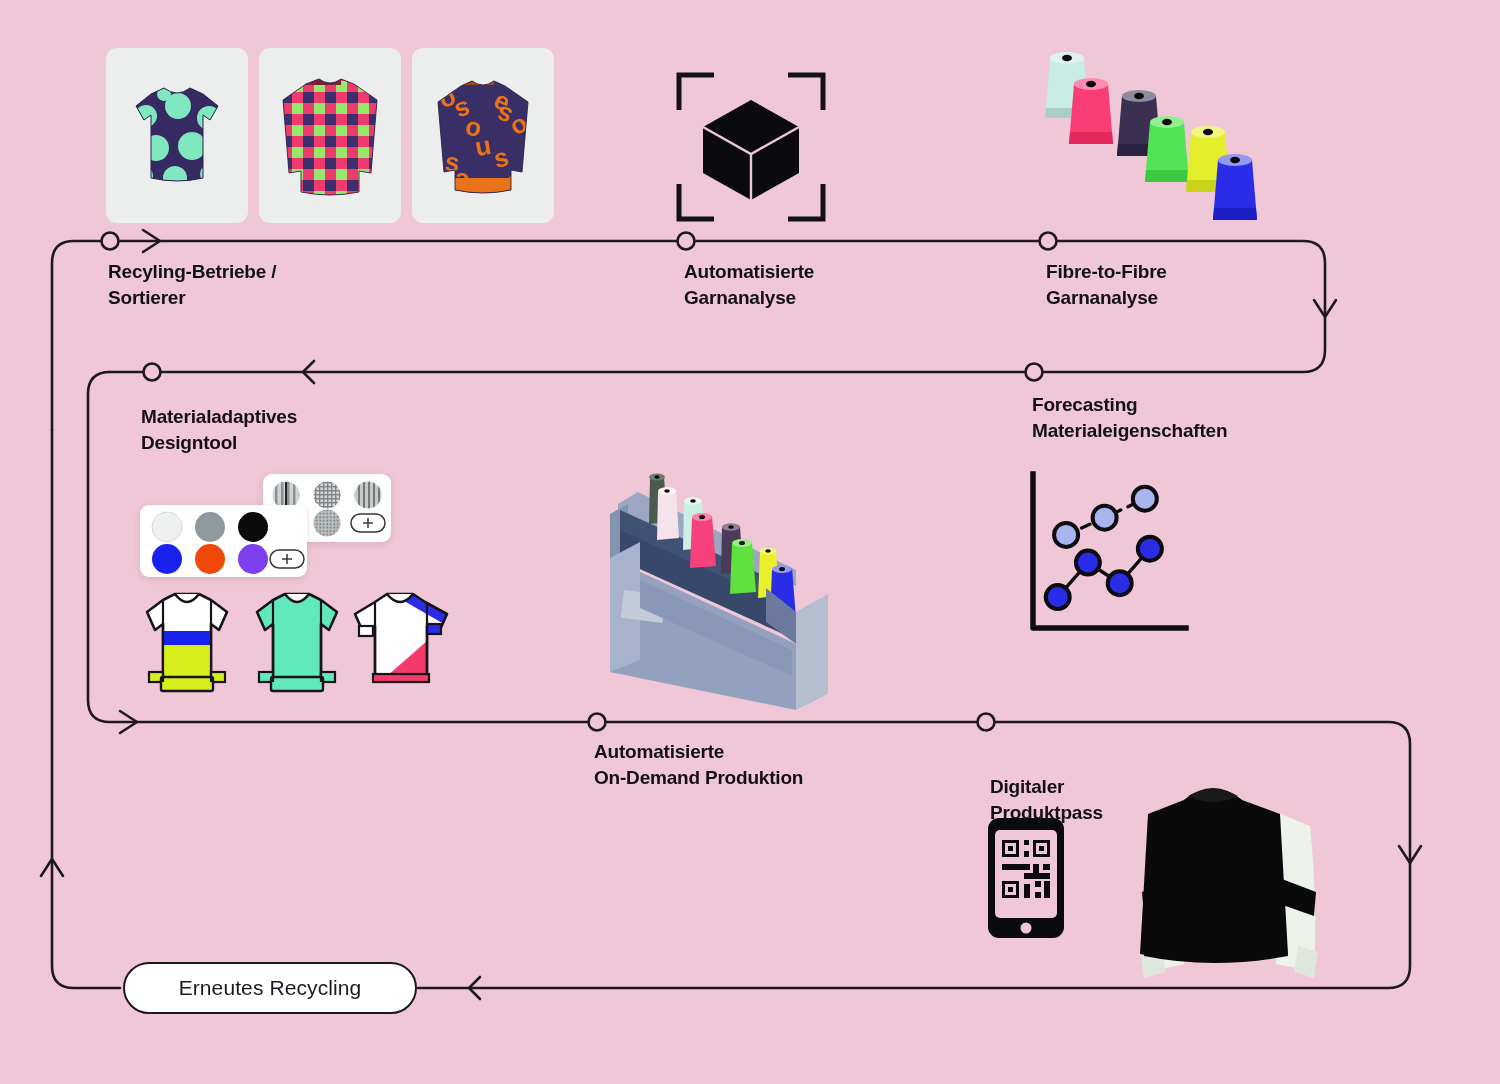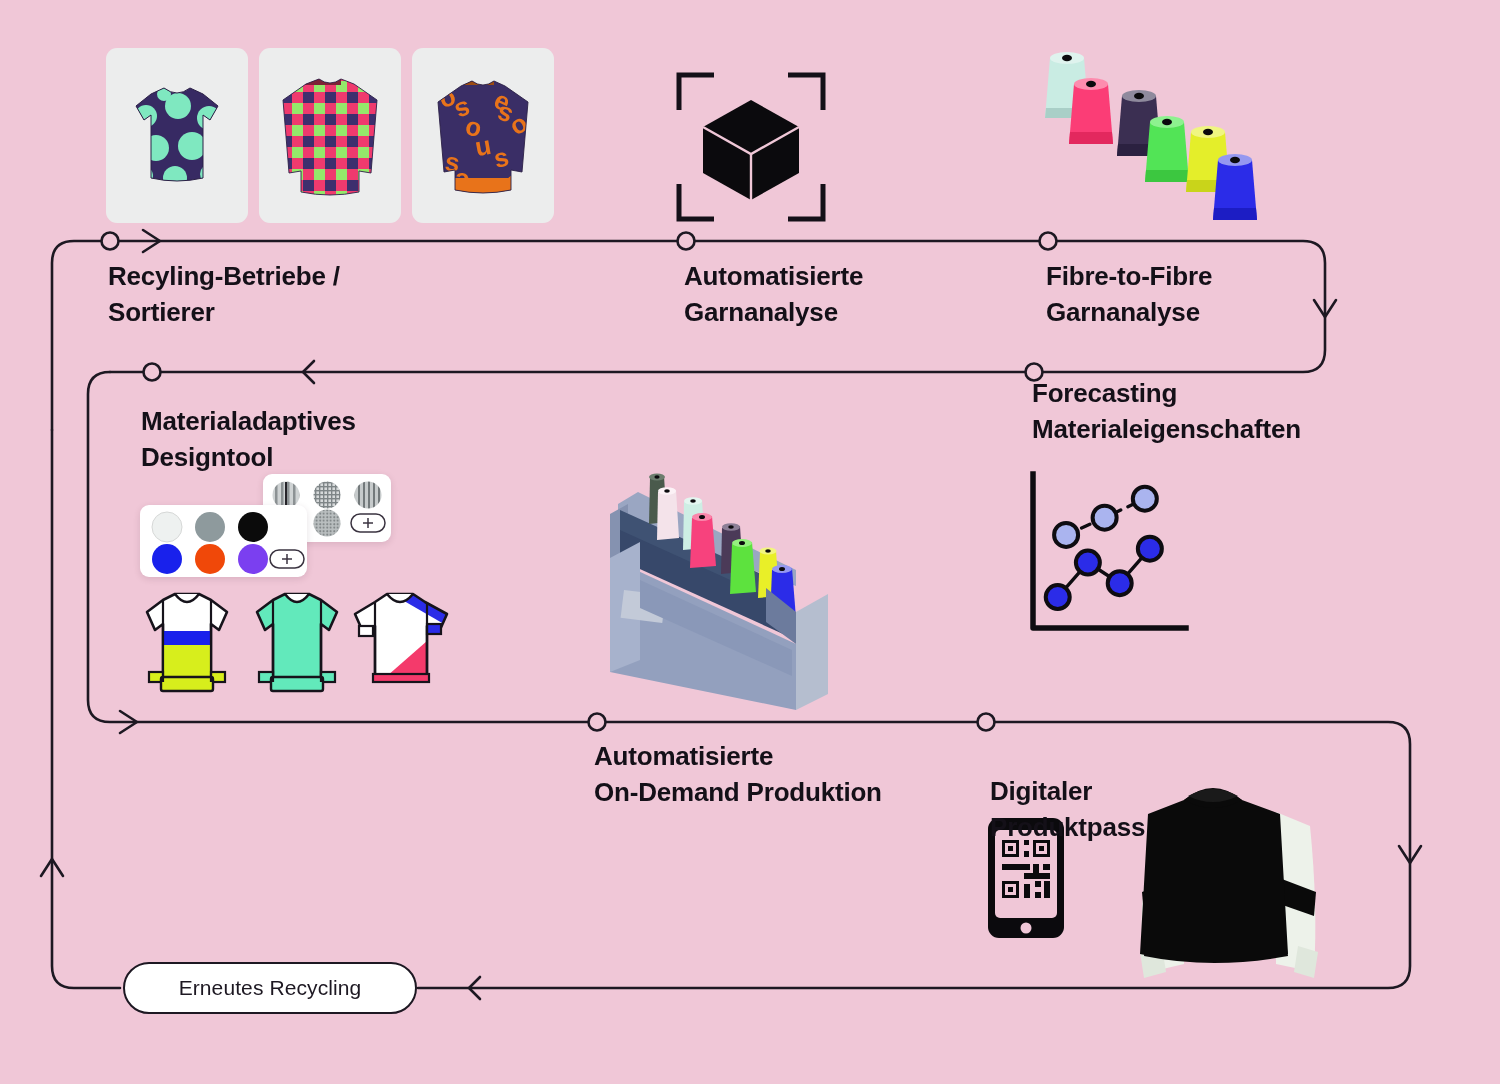--- a/index.html
+++ b/index.html
@@ -9,21 +9,21 @@
     font-family: "Liberation Sans", sans-serif;
     overflow: hidden;
   }
   #stage { position: relative; width: 1500px; height: 1084px; }
 
   .flow-svg { position: absolute; left: 0; top: 0; width: 1500px; height: 1084px; pointer-events: none; }
 
   .node-label {
     position: absolute;
     font-weight: 700;
-    font-size: 26px;
+    font-size: 19px;
     line-height: 1.38;
     color: #141018;
     letter-spacing: -0.2px;
     white-space: pre-line;
   }
 
   
   .thumb {
     position: absolute; width: 142px; height: 175px;
     background: #eceded; border-radius: 11px; overflow: hidden;
@@ -455,21 +455,21 @@
 
   <div class="node-label" style="left:108px; top:259px; width:300px;">Recyling-Betriebe /
 Sortierer</div>
   <div class="node-label" style="left:684px; top:259px; width:300px;">Automatisierte
 Garnanalyse</div>
   <div class="node-label" style="left:1046px; top:259px; width:300px;">Fibre-to-Fibre
 Garnanalyse</div>
 
   <div class="node-label" style="left:141px; top:404px; width:320px;">Materialadaptives
 Designtool</div>
-  <div class="node-label" style="left:1032px; top:376px; width:360px;">Forecasting
+  <div class="node-label" style="left:1032px; top:392px; width:360px;">Forecasting
 Materialeigenschaften</div>
 
   <div class="node-label" style="left:594px; top:739px; width:400px;">Automatisierte
 On-Demand Produktion</div>
   <div class="node-label" style="left:990px; top:750px; width:300px;margin-top:24px;">Digitaler
 Produktpass</div>
 
   <div class="recyc-pill" style="left:123px; top:962px; width:294px; height:52px;text-align:right;">
     <span>Erneutes Recycling</span>
   </div>

